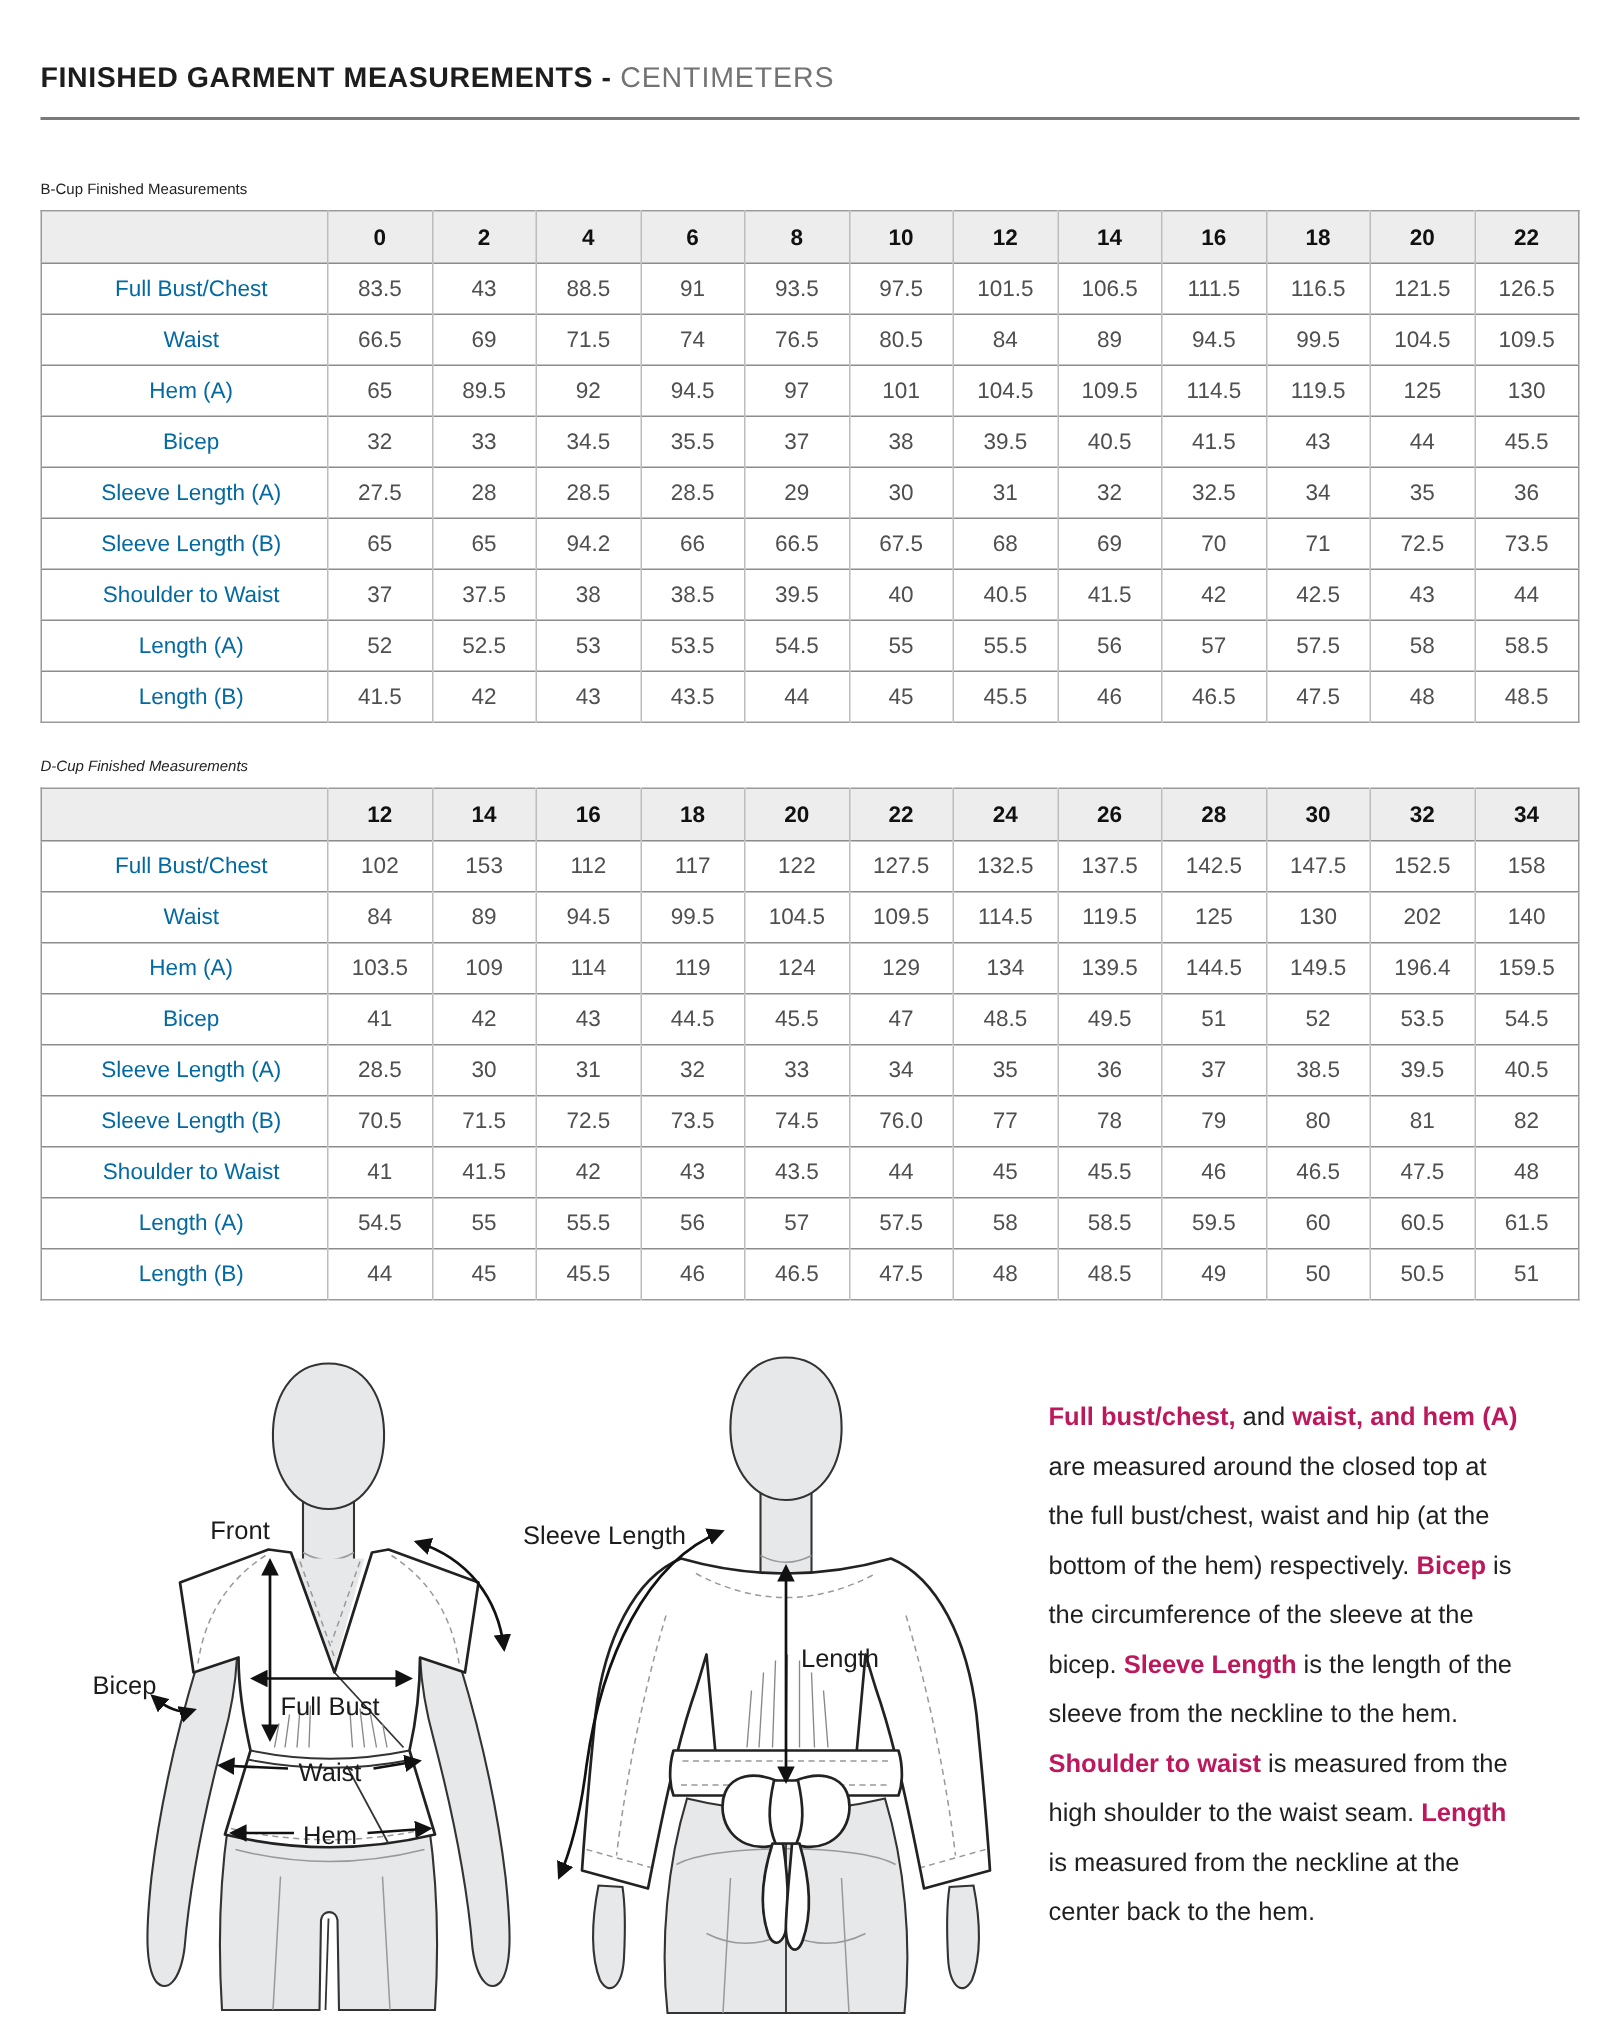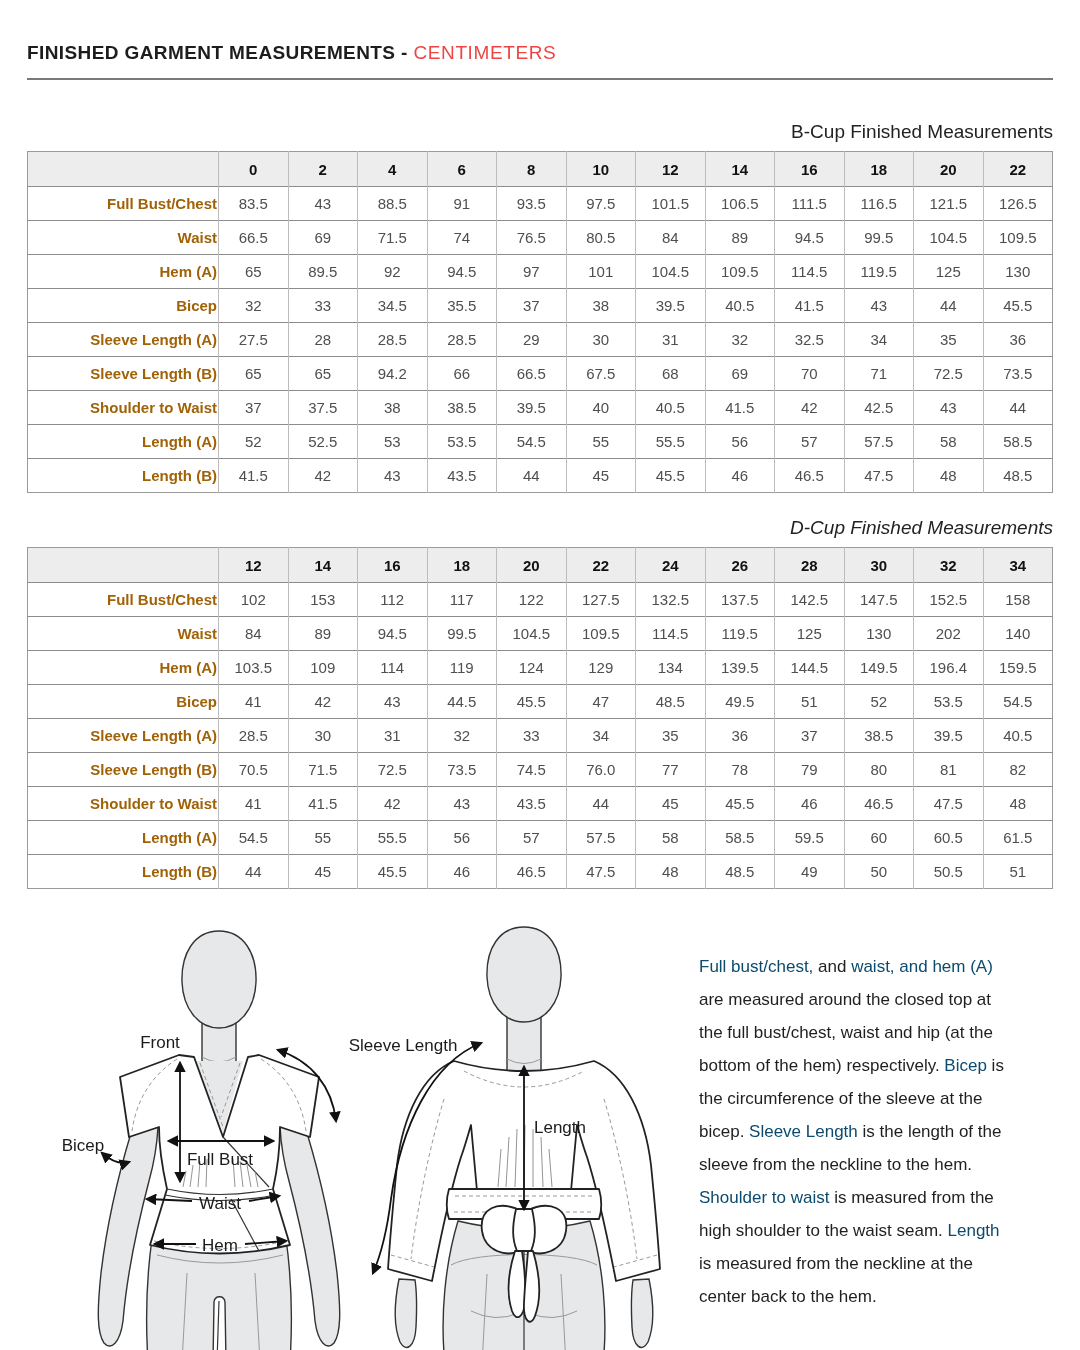--- a/index.html
+++ b/index.html
@@ -2,36 +2,36 @@
 <html><head>
 <meta charset="utf-8">
 <style>
   html,body{margin:0;padding:0;}
   body{
     width:1080px;height:1350px;background:#ffffff;overflow:hidden;
     font-family:"Liberation Sans",sans-serif;box-sizing:border-box;
   }
   .page{padding:42px 27px 0 27px;}
   .title{font-size:19px;font-weight:700;letter-spacing:.4px;color:#1d1d1d;}
-  .title .reg{font-weight:400;color:#ef4444;letter-spacing:.6px;}
+  .title .reg{font-weight:400;color:#737373;letter-spacing:.6px;}
   .rule{border:none;border-top:2px solid #7a7a7a;margin:14px 0 0 0;}
-  .tlabel{font-size:19px;color:#222;margin:0 0 8px 0;text-align:right;}
+  .tlabel{font-size:10px;color:#222;margin:0 0 8px 0;}
   .sec1 .tlabel{margin-top:41px;}
   .sec2 .tlabel{margin-top:24px;font-style:italic;}
   table{width:100%;border-collapse:collapse;table-layout:fixed;font-size:15px;border:1px solid #9a9a9a;}
   thead th{background:#ededed;height:32px;font-weight:700;color:#111;}
   th:first-child{width:188px;}
-  tbody th{text-align:right;padding-left:10px;font-weight:700;color:#a16207;height:31px;}
+  tbody th{text-align:center;padding-left:10px;font-weight:400;color:#0369a1;height:31px;}
   thead th:first-child{text-align:left;}
   td{text-align:center;color:#4f4f4f;height:31px;}
   tbody tr{border-top:1.6px solid #8c8c8c;}
   td,thead th + th{border-left:1px solid #bcbcbc;}
   .bottom{display:flex;margin-top:30px;}
   .desc{width:314px;margin-left:12px;padding-top:14px;font-size:17px;line-height:33px;color:#1f1f1f;}
-  .desc b{font-weight:400;color:#0c4a6e;}
+  .desc b{font-weight:700;color:#be185d;}
   .dlabel{font-size:17px;fill:#1b1b1b;}
   .skin{fill:#e6e8e9;stroke:#333;stroke-width:1.4;}
   .cloth{fill:#ffffff;stroke:#222;stroke-width:1.8;stroke-linejoin:round;}
   .seam{fill:none;stroke:#333;stroke-width:1.2;}
   .dash{fill:none;stroke:#999;stroke-width:1;stroke-dasharray:4 3;}
   .soft{fill:none;stroke:#999;stroke-width:1;}
   .gath{fill:none;stroke:#888;stroke-width:.9;}
   .arrow{fill:none;stroke:#111;stroke-width:1.8;}
 </style>
 </head>

